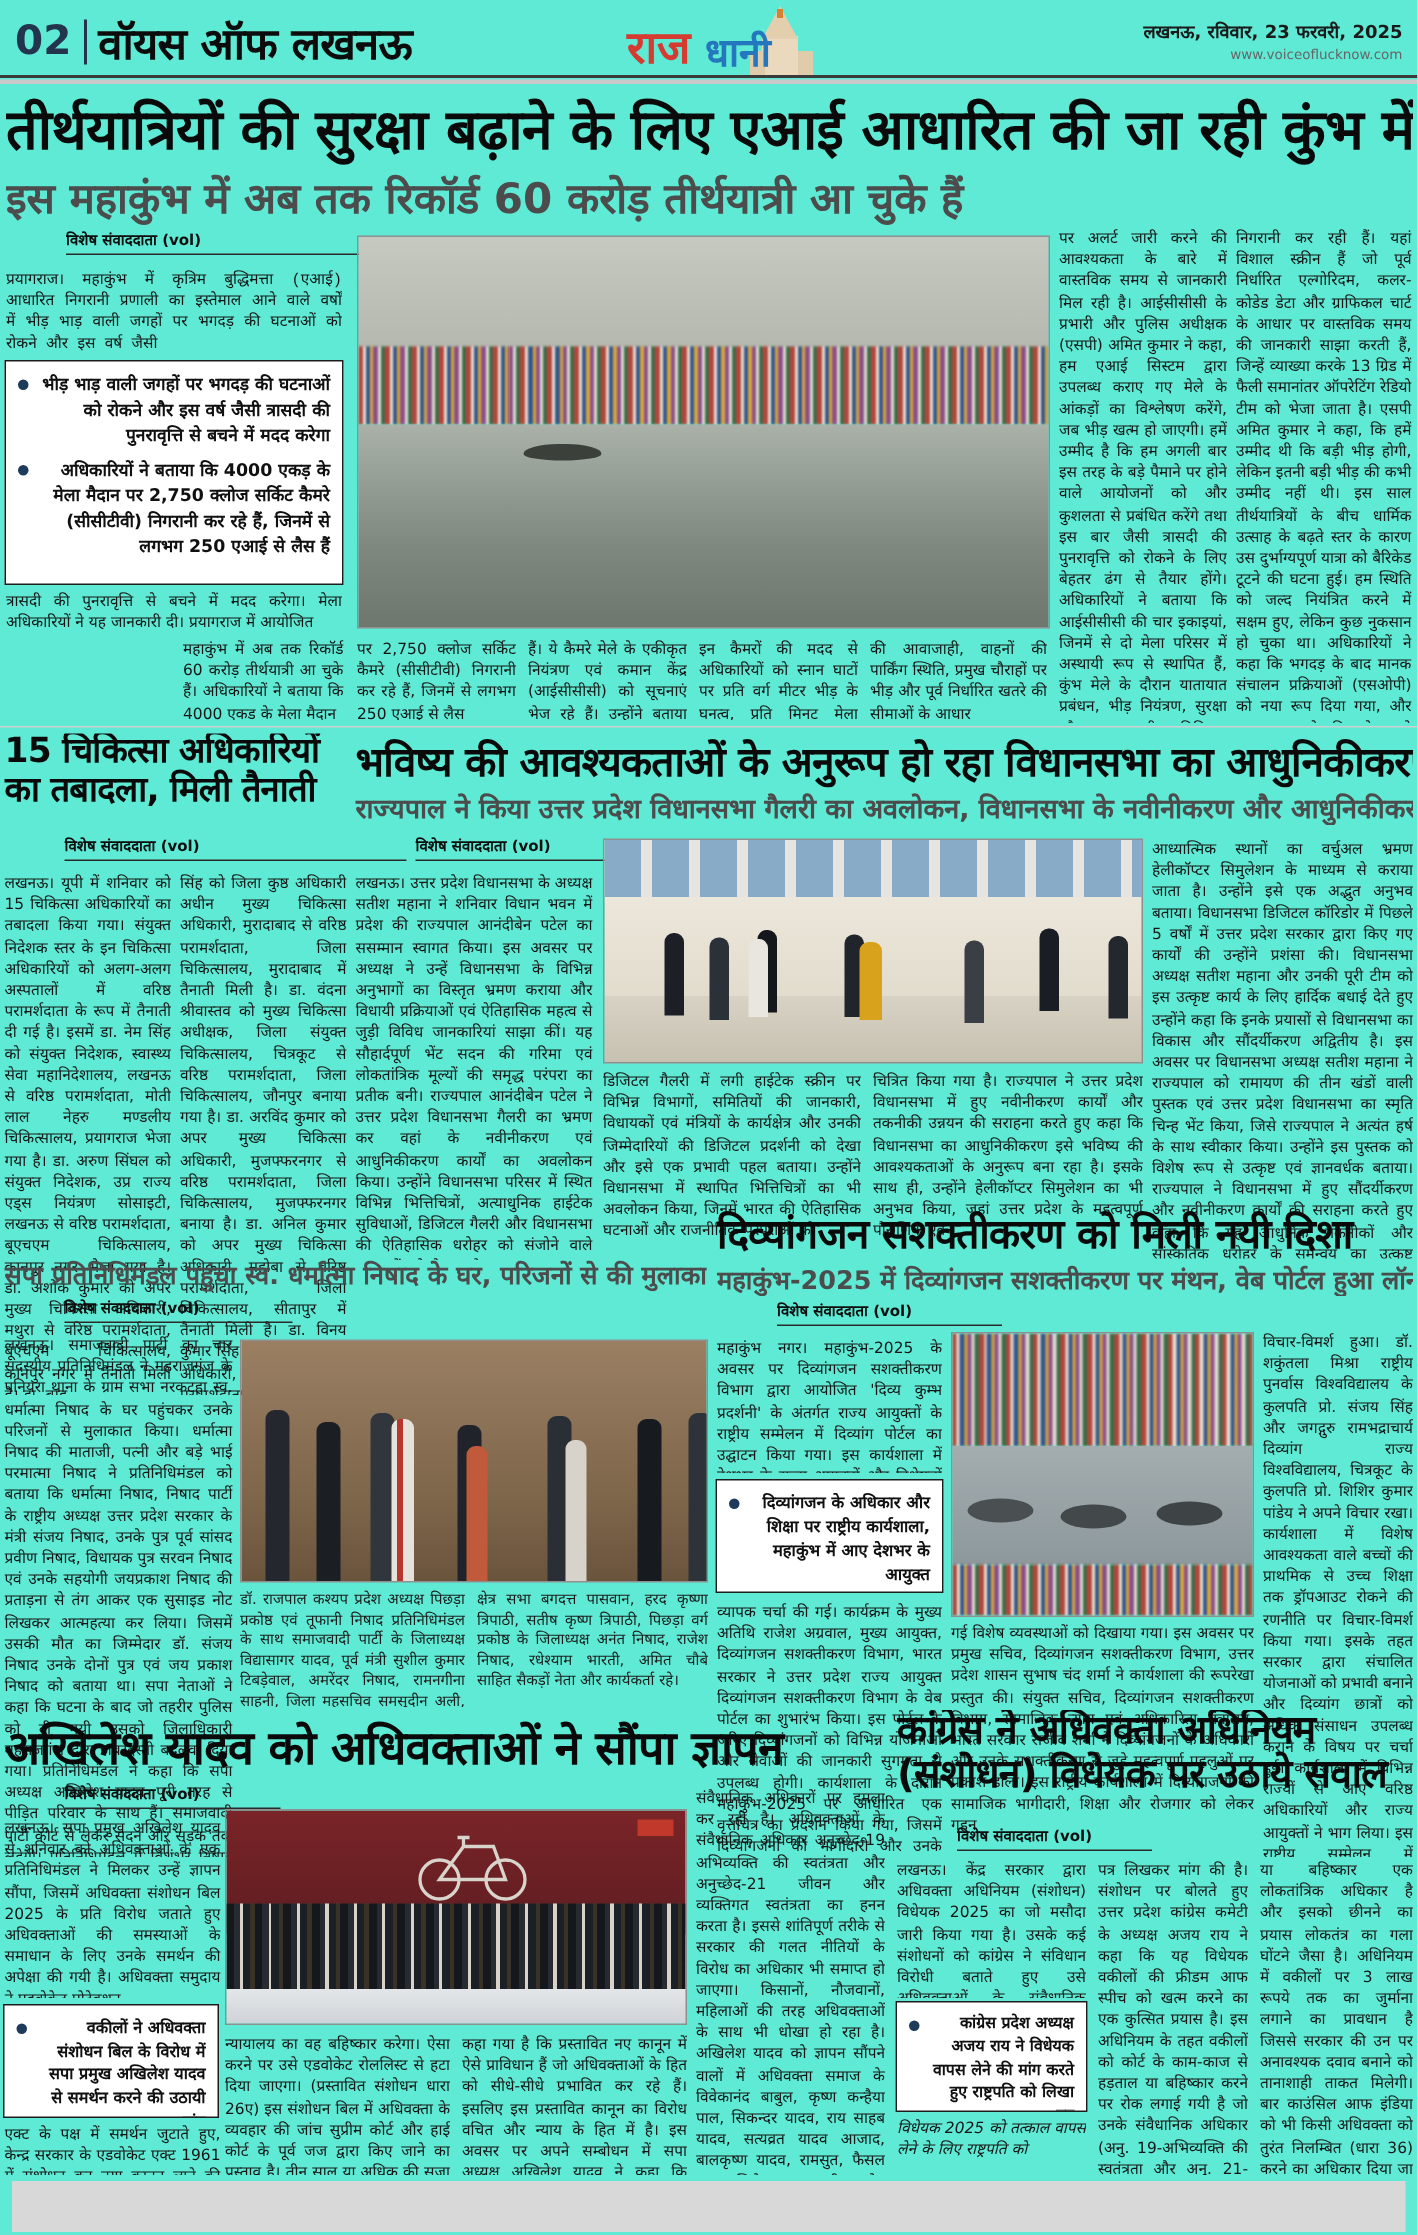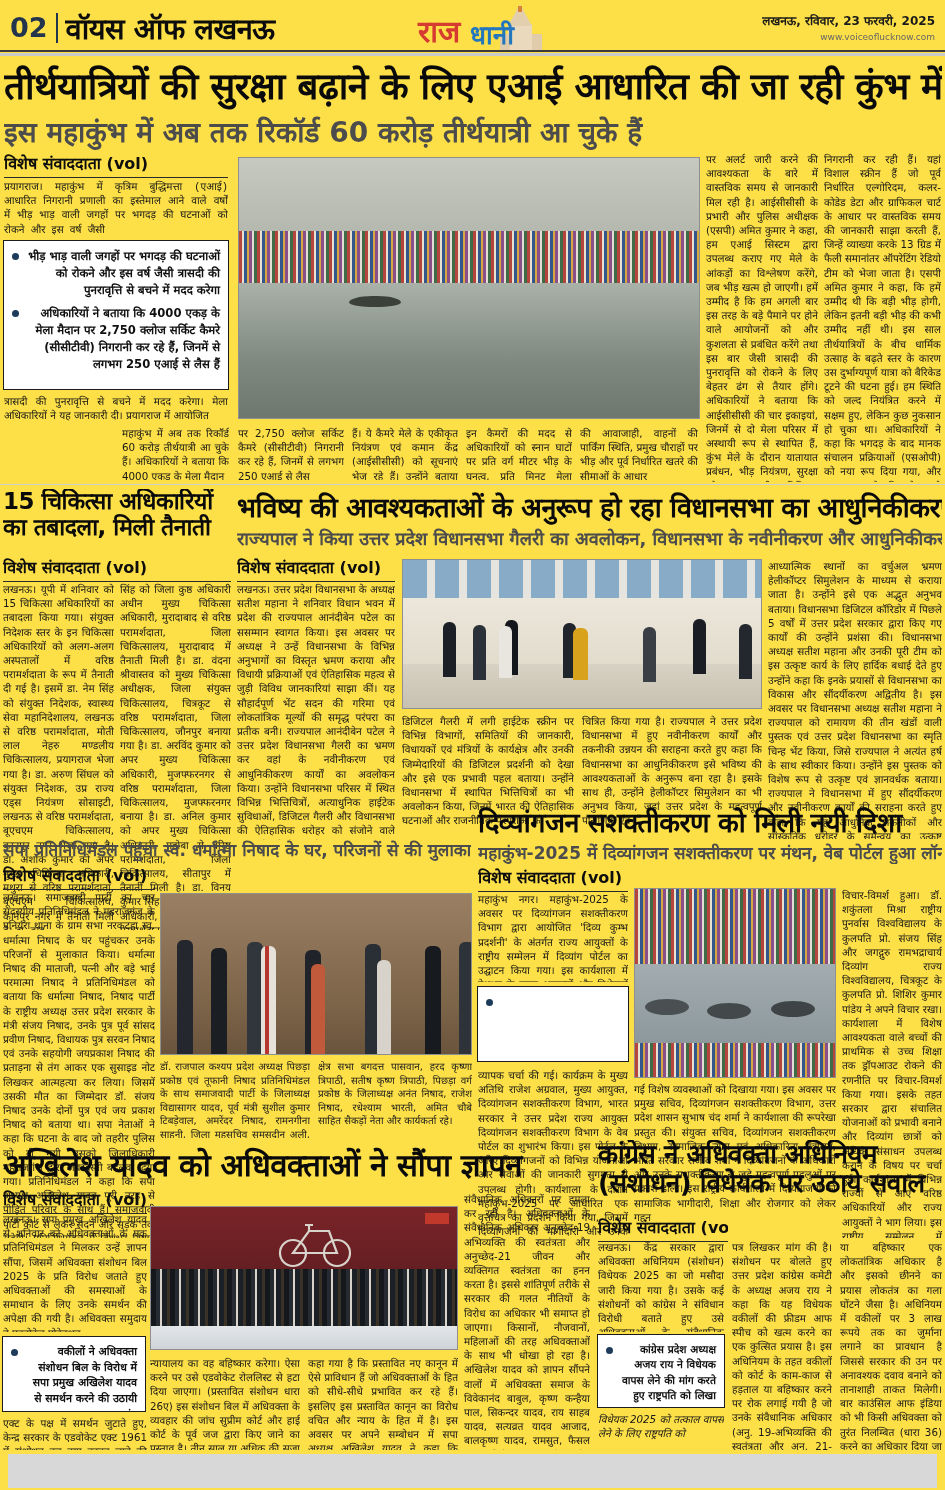--- a/index.html
+++ b/index.html
@@ -1,20 +1,20 @@
 <!DOCTYPE html>
 <html><head>
 <meta charset="utf-8">
 <style>
   html,body{margin:0;padding:0;background:#e9e9e9;font-family:"DejaVu Sans","Liberation Sans",sans-serif;}
-  .page{position:relative;width:945px;height:1490px;background:#fde047;overflow:hidden;margin:0 auto;}
+  .page{position:relative;width:945px;height:1490px;background:#5eead4;overflow:hidden;margin:0 auto;}
   .abs{position:absolute;}
   .bt{font-size:10.3px;line-height:1.38;text-align:justify;color:#161616;overflow:hidden;}
   .cap{font-size:10px;line-height:1.35;text-align:justify;color:#1c1c1c;overflow:hidden;}
-  .byline{font-weight:bold;font-size:16px;color:#0e0e0e;border-bottom:1.5px solid #2a2a2a;padding-bottom:3px;overflow:hidden;white-space:nowrap;}
+  .byline{font-weight:bold;font-size:10px;color:#0e0e0e;border-bottom:1.5px solid #2a2a2a;padding-bottom:3px;overflow:hidden;white-space:nowrap;margin-left:40px;}
   .hl{font-weight:800;color:#0a0a0a;white-space:nowrap;overflow:hidden;letter-spacing:-0.5px;}
   .hlw{font-weight:800;color:#0a0a0a;overflow:hidden;letter-spacing:-0.5px;line-height:1.12;}
   .sub{font-weight:700;color:#4c4c4c;white-space:nowrap;overflow:hidden;}
   .box{border:1.5px solid #1c1c1c;padding:7px 8px;overflow:hidden;background:#fff;box-sizing:border-box;}
   .bi{display:flex;gap:7px;font-weight:700;font-size:11.6px;line-height:1.45;text-align:right;color:#101010;margin-bottom:7px;}
   .bi:last-child{margin-bottom:0;}
   .bdot{width:7px;height:7px;border-radius:50%;background:#1d3b5a;flex:0 0 auto;margin-top:5px;}
   .photo{overflow:hidden;border:1px solid #8f8f8f;box-sizing:border-box;}
   .speckle{background:
     repeating-linear-gradient(90deg,#b5453c 0 3px,#e9e2d3 3px 5px,#33568c 5px 8px,#d8a63e 8px 10px,#8a4f88 10px 13px,#e2ded6 13px 15px,#3f6b47 15px 18px),
@@ -126,20 +126,21 @@
   <div class="abs cap" style="left:160px;top:1060px;width:150px;height:78px;">डॉ. राजपाल कश्यप प्रदेश अध्यक्ष पिछड़ा प्रकोष्ठ एवं तूफानी निषाद प्रतिनिधिमंडल के साथ समाजवादी पार्टी के जिलाध्यक्ष विद्यासागर यादव, पूर्व मंत्री सुशील कुमार टिबड़ेवाल, अमरेंदर निषाद, रामनगीना साहनी, जिला महसचिव समसुदीन अली, जिला उपाध्यक्ष</div>
   <div class="abs cap" style="left:318px;top:1060px;width:154px;height:78px;">क्षेत्र सभा बगदत्त पासवान, हरद कृष्णा त्रिपाठी, सतीष कृष्ण त्रिपाठी, पिछड़ा वर्ग प्रकोष्ठ के जिलाध्यक्ष अनंत निषाद, राजेश निषाद, रधेश्याम भारती, अमित चौबे साहित सैकड़ों नेता और कार्यकर्ता रहे।</div>
 
   <div class="abs hl" style="left:478px;top:803px;width:464px;font-size:27px;">दिव्यांगजन सशक्तीकरण को मिली नयी दिशा</div>
   <div class="abs sub" style="left:478px;top:841px;width:464px;font-size:17px;">महाकुंभ-2025 में दिव्यांगजन सशक्तीकरण पर मंथन, वेब पोर्टल हुआ लॉन्च</div>
   <div class="abs byline" style="left:478px;top:866px;width:150px;">विशेष संवाददाता (vol)</div>
   <div class="abs bt" style="left:478px;top:892px;width:150px;height:90px;">महाकुंभ नगर। महाकुंभ-2025 के अवसर पर दिव्यांगजन सशक्तीकरण विभाग द्वारा आयोजित 'दिव्य कुम्भ प्रदर्शनी' के अंतर्गत राज्य आयुक्तों के राष्ट्रीय सम्मेलन में दिव्यांग पोर्टल का उद्घाटन किया गया। इस कार्यशाला में देशभर के राज्य आयुक्तों और विशेषज्ञों ने भाग लिया, जहां दिव्यांगजनों के अधिकार और शिक्षा पर</div>
   <div class="abs box" style="left:477px;top:986px;width:152px;height:76px;">
     <div class="bi" style="font-size:11px;">
         <span class="bdot"></span>
+        <span>दिव्यांगजन के अधिकार और शिक्षा पर राष्ट्रीय कार्यशाला, महाकुंभ में आए देशभर के आयुक्त</span>
       </div>
   </div>
   <div class="abs bt" style="left:478px;top:1068px;width:150px;height:170px;">व्यापक चर्चा की गई। कार्यक्रम के मुख्य अतिथि राजेश अग्रवाल, मुख्य आयुक्त, दिव्यांगजन सशक्तीकरण विभाग, भारत सरकार ने उत्तर प्रदेश राज्य आयुक्त दिव्यांगजन सशक्तीकरण विभाग के वेब पोर्टल का शुभारंभ किया। इस पोर्टल के जरिए दिव्यांगजनों को विभिन्न योजनाओं और सेवाओं की जानकारी सुगमता से उपलब्ध होगी। कार्यशाला के दौरान महाकुंभ-2025 पर आधारित एक वृत्तचित्र का प्रदर्शन किया गया, जिसमें दिव्यांगजनों की भागीदारी और उनके लिए की</div>
 
   <div class="abs photo" style="left:634px;top:888px;width:202px;height:190px;">
     <div class="speckle" style="position:absolute;left:0;top:0;width:100%;height:40%;"></div>
     <div style="position:absolute;left:0;top:40%;width:100%;height:42%;background:linear-gradient(#a3adb0,#8d989c);"></div>
     <div class="fg" style="left:10px;top:110px;width:44px;height:16px;background:#4a4f52;border-radius:50%;box-shadow:62px 4px 0 #43484b,126px 2px 0 #3e4346;"></div>
     <div class="speckle" style="position:absolute;left:0;top:82%;width:100%;height:18%;"></div>
   </div>

